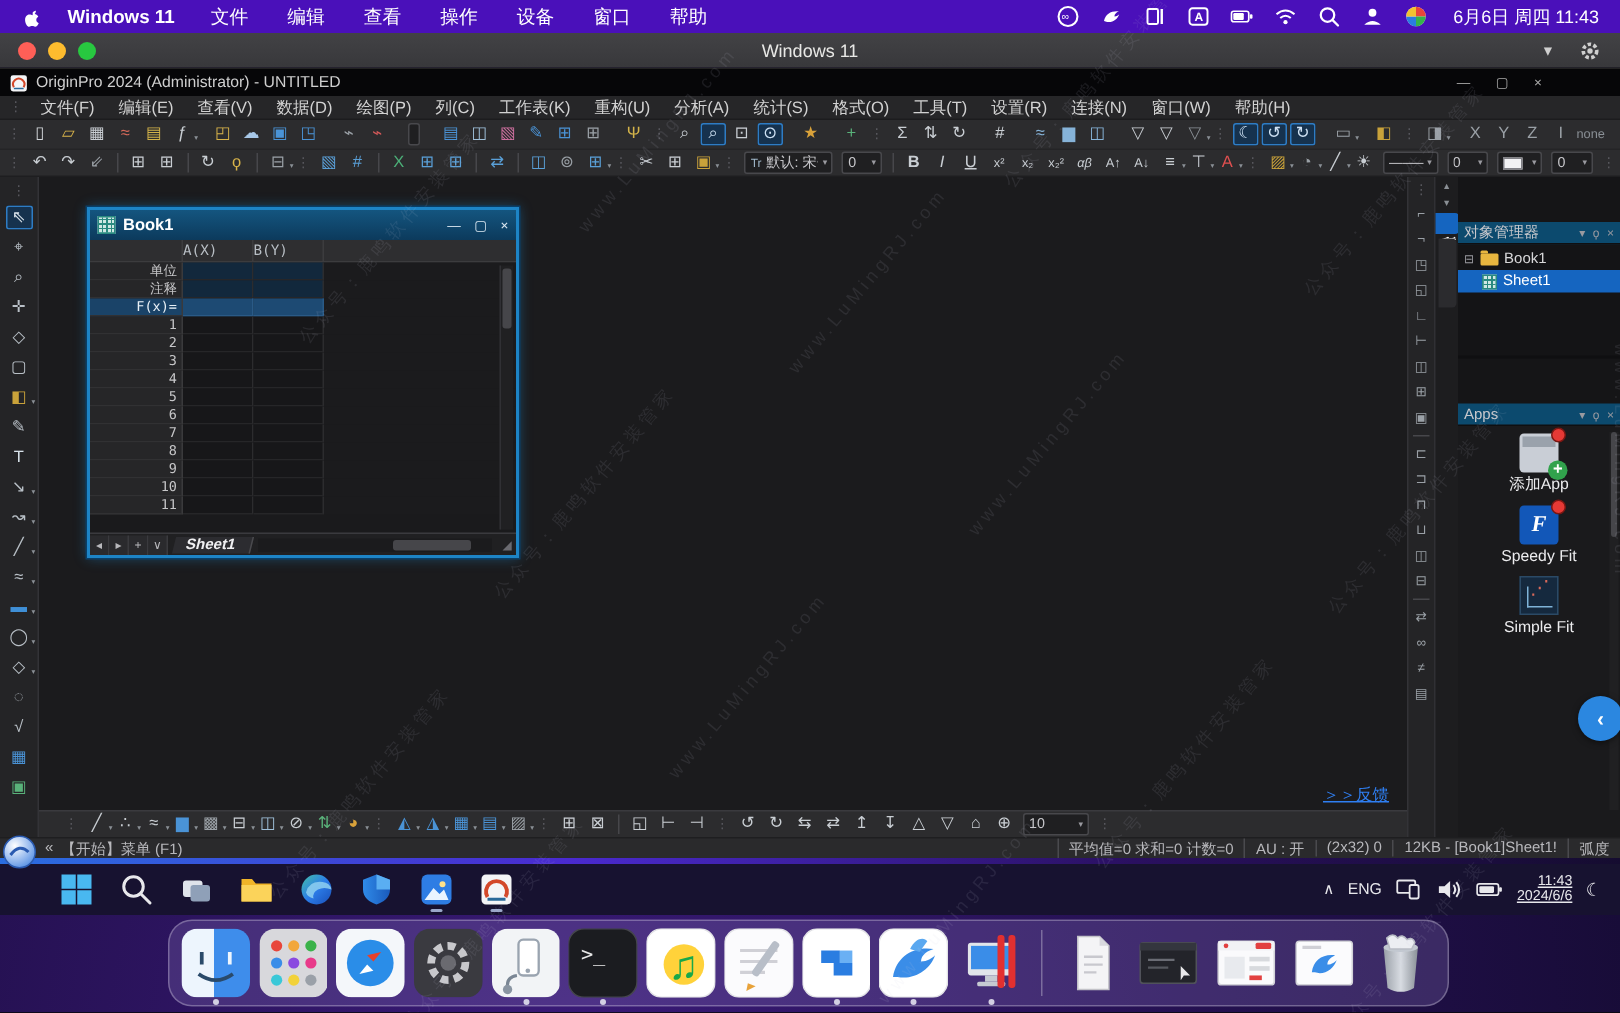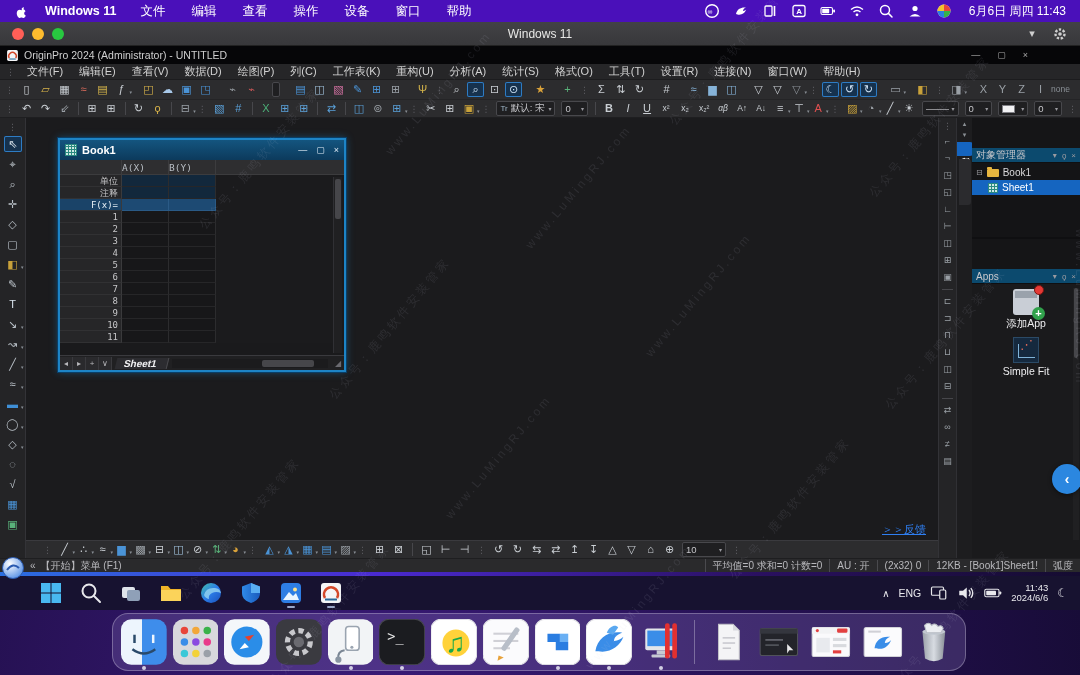--- a/index.html
+++ b/index.html
@@ -153,21 +153,21 @@
   
   #taskbar{top:576px;height:34px;background:#171230;display:flex;align-items:center;}
   #tbapps{display:flex;align-items:flex-end;gap:10px;padding-left:36px;height:100%;align-items:center;}
   .wapp{position:relative;width:30px;height:30px;display:flex;align-items:center;justify-content:center;}
   .wapp .wic{width:24px;height:24px;}
   .wapp .run{position:absolute;bottom:0;left:11px;width:8px;height:2.5px;border-radius:2px;background:#9aa6c8;}
   #tbtray{margin-left:auto;display:flex;align-items:center;gap:9px;padding-right:12px;color:#e8e8ec;}
   #tbtray .trayic{width:18px;height:18px;display:inline-block;}
   #tbtray .ime{font-size:10.5px;}
   #tbtray .chev{font-size:10px;}
-  #tbtray .clock{text-align:right;font-size:9.5px;line-height:10.5px;white-space:nowrap;}
+  #tbtray .clock{text-align:right;font-size:9.5px;line-height:10.5px;white-space:nowrap;text-decoration:underline;}
   #tbtray .moon{font-size:12px;}
 
   
   #desktop{top:610px;height:65px;}
   #dock{position:absolute;left:112px;top:3px;width:854px;height:58px;border-radius:16px;
     background:rgba(130,110,180,0.30);border:1px solid rgba(255,255,255,0.28);
     display:flex;align-items:center;gap:6px;padding:0 8px;}
   .dock-item{position:relative;width:46px;height:46px;}
   .dock-item .dsvg{width:100%;height:100%;display:block;}
   .dock-item .ddot{position:absolute;bottom:-5px;left:21px;width:4px;height:4px;border-radius:50%;background:rgba(235,235,245,.85);}
@@ -699,20 +699,26 @@
           <div id="appsscroll">
               <span class="thumb"></span>
             </div>
         <div class="appitem">
               <div class="ai add-app">
                 <span class="badge"></span>
               </div>
               <div style="max-width: 86px; margin: 0px auto;">添加App</div>
             </div>
             <div class="appitem">
+              <div class="ai speedy-fit">
+                <span class="badge"></span>
+              </div>
+              <div style="max-width: 86px; margin: 0px auto;">Speedy Fit</div>
+            </div>
+            <div class="appitem">
               <div class="ai simple-fit"></div>
               <div style="max-width: 86px; margin: 0px auto;">Simple Fit</div>
             </div>
           </div>
       </div>
     </div>
   </div>
 
   <div id="collapsebtn">‹</div>
 

